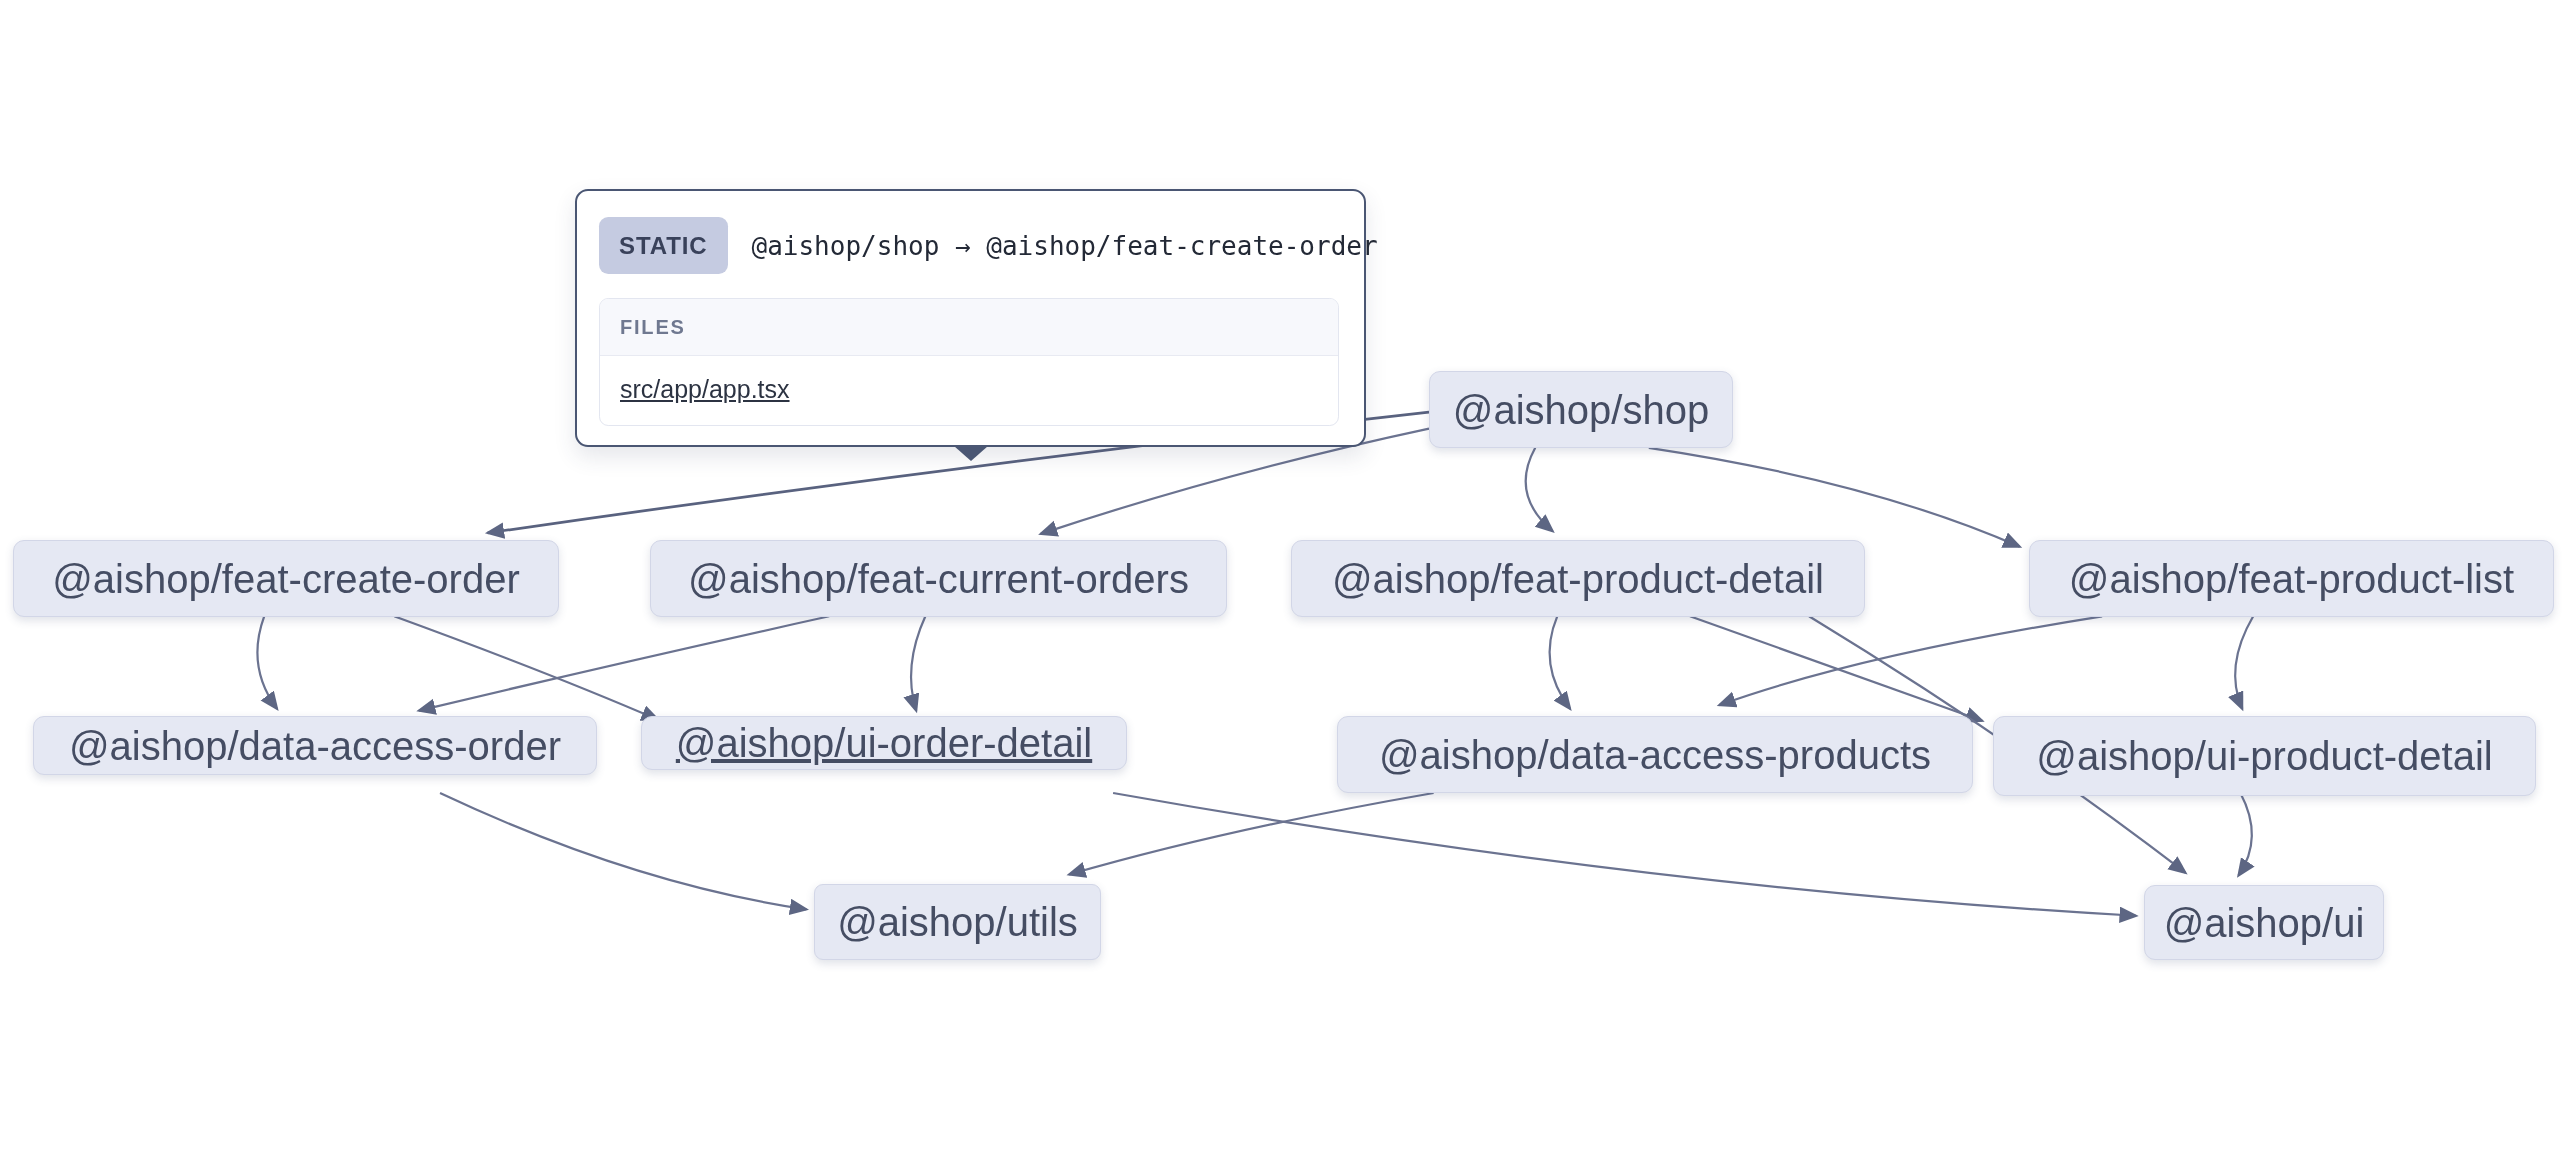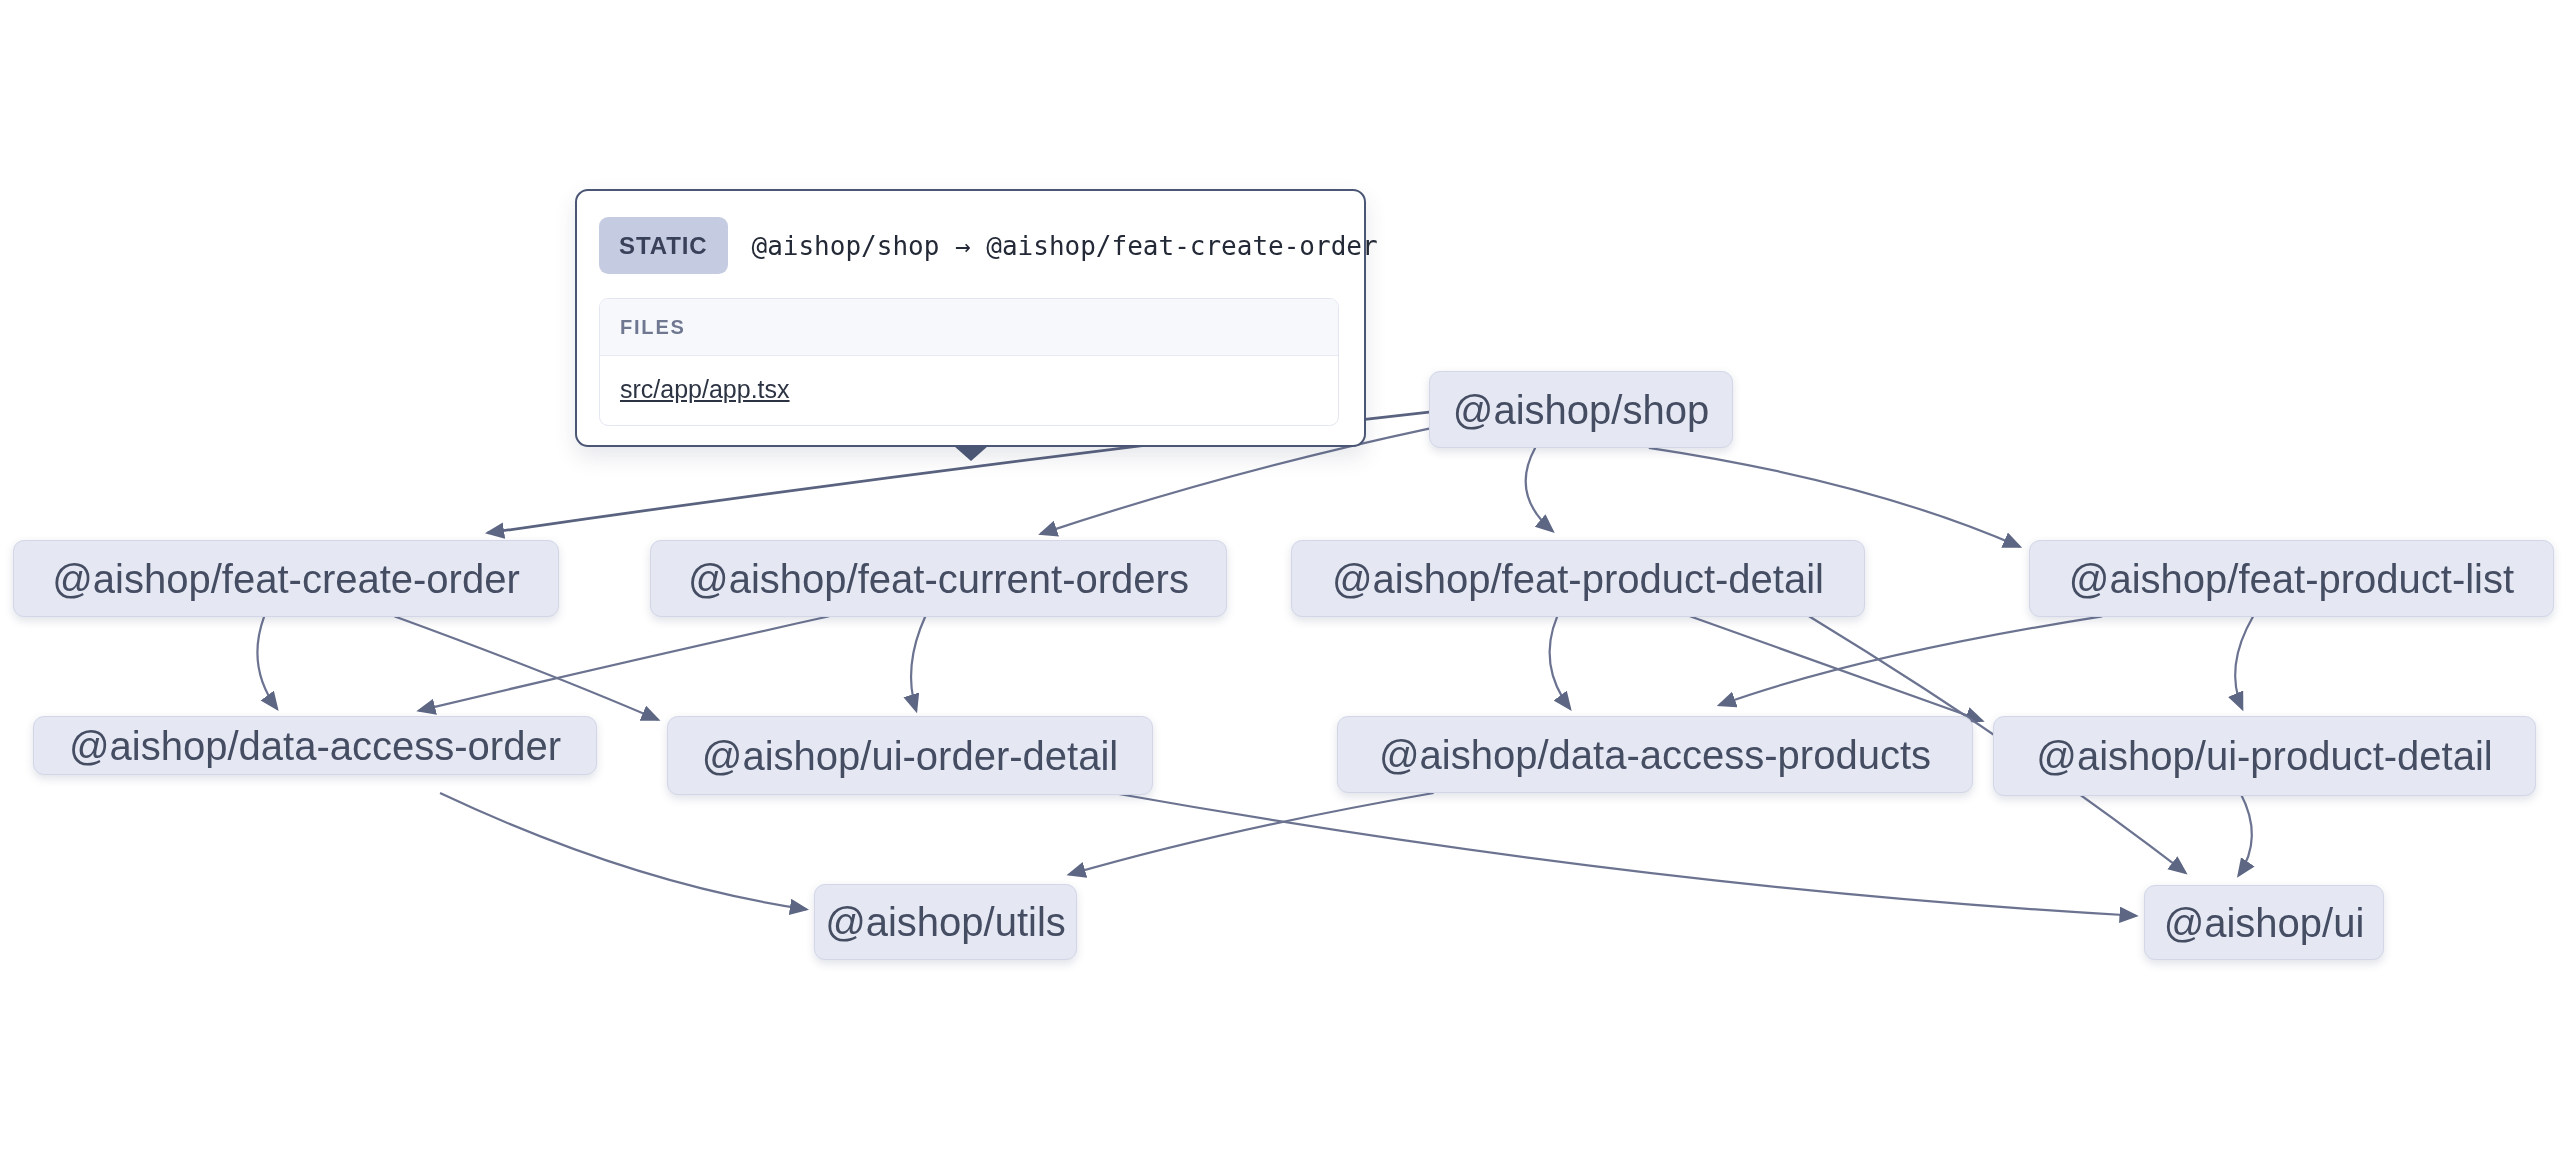--- a/index.html
+++ b/index.html
@@ -69,24 +69,24 @@
       </g>
   </svg>
 
   <div id="nodes">
       <div class="node" style="left: 1429px; top: 371px; width: 304px; height: 77px;">@aishop/shop</div>
       <div class="node" style="left: 13px; top: 540px; width: 546px; height: 77px;">@aishop/feat-create-order</div>
       <div class="node" style="left: 650px; top: 540px; width: 577px; height: 77px;">@aishop/feat-current-orders</div>
       <div class="node" style="left: 1291px; top: 540px; width: 574px; height: 77px;">@aishop/feat-product-detail</div>
       <div class="node" style="left: 2029px; top: 540px; width: 525px; height: 77px;">@aishop/feat-product-list</div>
       <div class="node" style="left: 33px; top: 716px; width: 564px; height: 59px;">@aishop/data-access-order</div>
-      <div class="node" style="left: 667px; top: 716px; width: 486px; height: 79px;">@aishop/ui-order-detail</div>
+      <div class="node" style="left: 641px; top: 716px; width: 486px; height: 54px; text-decoration: underline;">@aishop/ui-order-detail</div>
       <div class="node" style="left: 1294px; top: 716px; width: 636px; height: 77px; margin-left: 43px;">@aishop/data-access-products</div>
       <div class="node" style="left: 1993px; top: 716px; width: 543px; height: 80px;">@aishop/ui-product-detail</div>
-      <div class="node" style="left: 814px; top: 884px; width: 263px; height: 76px;">@aishop/utils</div>
+      <div class="node" style="left: 814px; top: 884px; width: 287px; height: 76px; border-radius: 9px;">@aishop/utils</div>
       <div class="node" style="left: 2144px; top: 885px; width: 240px; height: 75px;">@aishop/ui</div>
     </div>
 
   <div id="tooltip">
     <div class="tt-row1">
       <span class="badge">STATIC</span>
       <span class="tt-title">@aishop/shop → @aishop/feat-create-order</span>
     </div>
     <div class="files-card">
       <div class="files-header">FILES</div>

